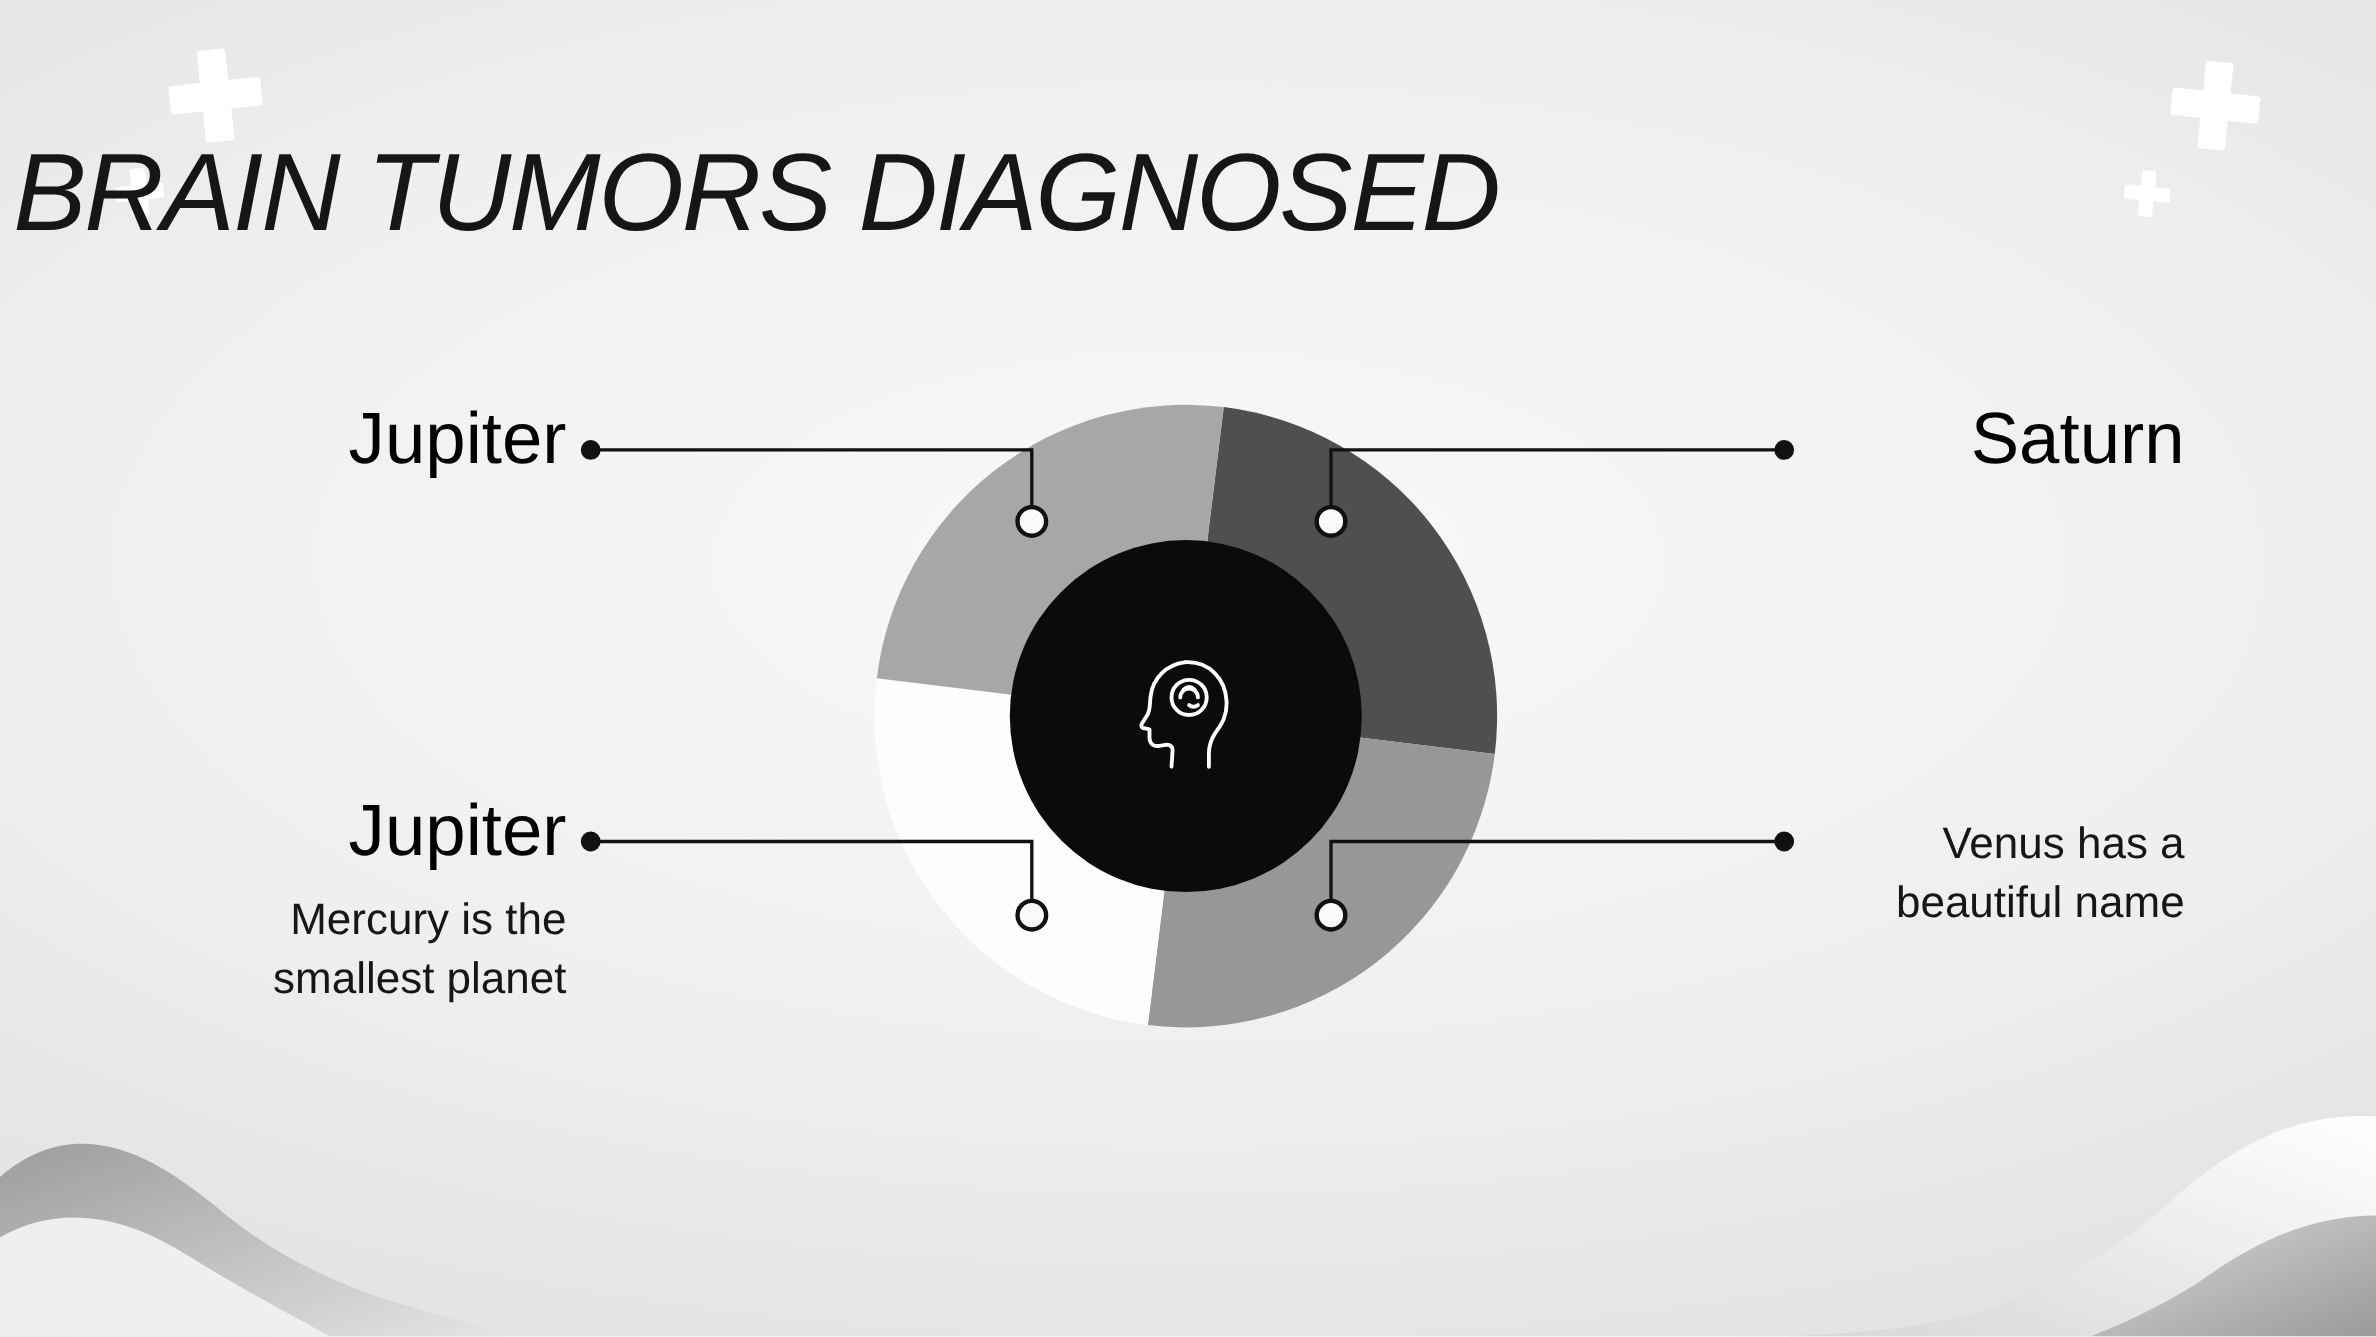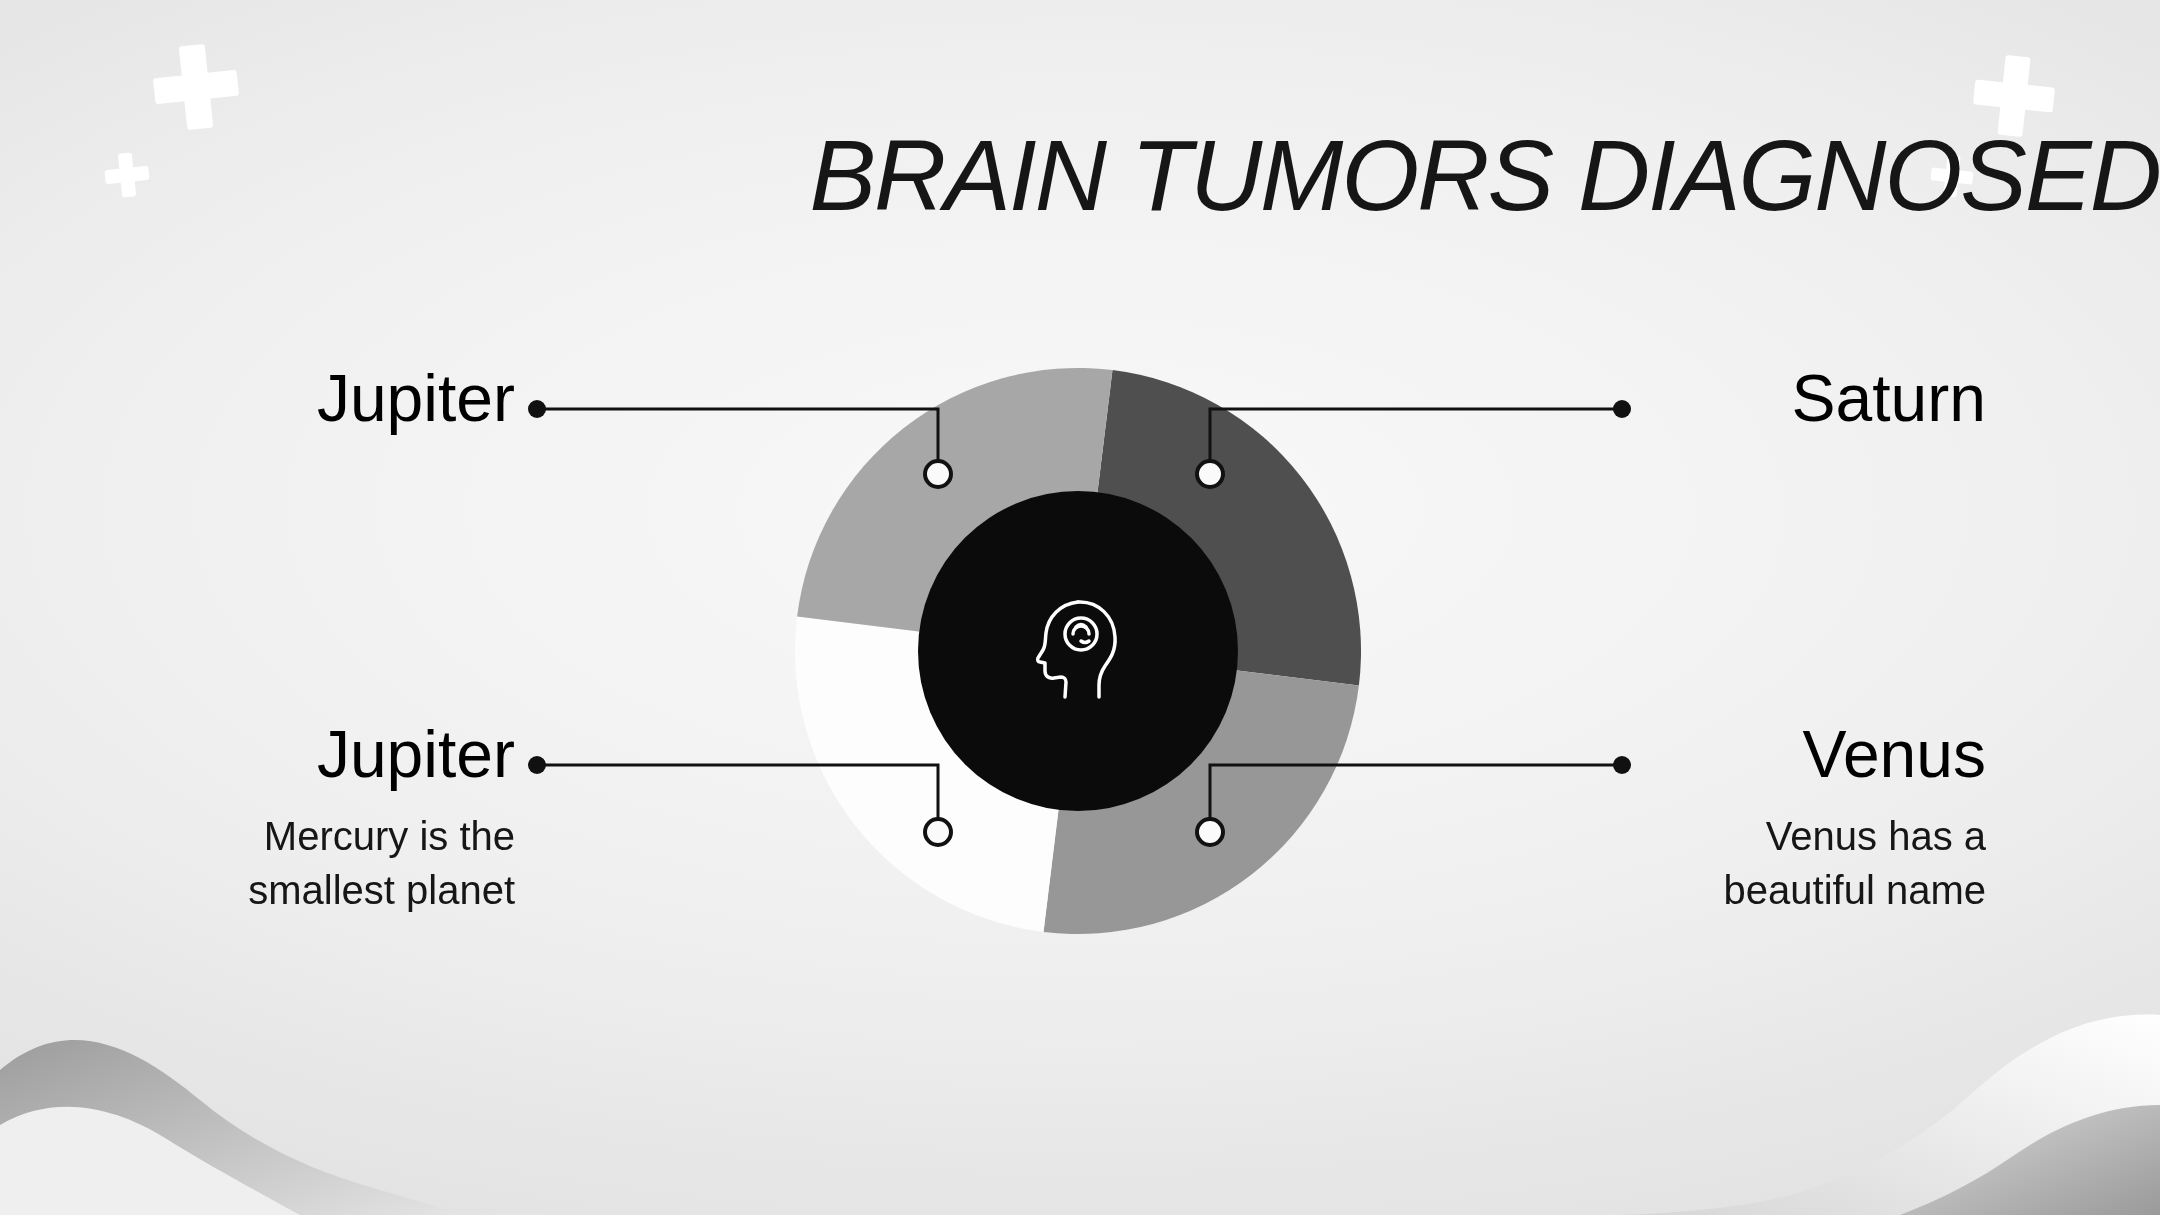--- a/index.html
+++ b/index.html
@@ -7,24 +7,25 @@
   body {
     position:relative;
     font-family:"Liberation Sans", sans-serif;
     color:#111;
     background: radial-gradient(ellipse 120% 95% at 50% 42%, #f9f9f9 0%, #efefef 40%, #e0e0e0 72%, #d2d2d2 100%);
   }
 
   
   .slide-title{
     position:absolute; top:118px; left:0; width:100%;
-    text-align:right;
+    text-align:left;
     font-size:100px; font-style:italic; font-weight:500;
     letter-spacing:-2px; color:#161616;
     z-index:4;
+    padding-left:12px;
   }
 
   
   .plus{ position:absolute; z-index:1; }
   .plus::before,.plus::after{ content:""; position:absolute; background:#ffffff; border-radius:3px; }
   .plus::before{ left:50%; top:0; width:var(--t); height:100%; transform:translateX(-50%); }
   .plus::after{ top:50%; left:0; height:var(--t); width:100%; transform:translateY(-50%); }
   .plus.tl-big   { left:154px; top:45px;  width:84px; height:84px; --t:26px; transform:rotate(-6deg); }
   .plus.tl-small { left:105px; top:153px; width:44px; height:44px; --t:14px; transform:rotate(-6deg); }
   .plus.tr-big   { left:1974px; top:56px; width:80px; height:80px; --t:25px; transform:rotate(6deg); }
@@ -135,15 +136,14 @@
 <div class="item side-right row-top">
   <div class="name">Saturn</div>
 </div>
 
 <div class="item side-left row-bottom">
   <div class="name">Jupiter</div>
   <div class="desc">Mercury is the smallest planet</div>
 </div>
 
 <div class="item side-right row-bottom">
-  <div class="name">Venus</div>
   <div class="desc">Venus has a beautiful name</div>
 </div>
 
 </body></html>

